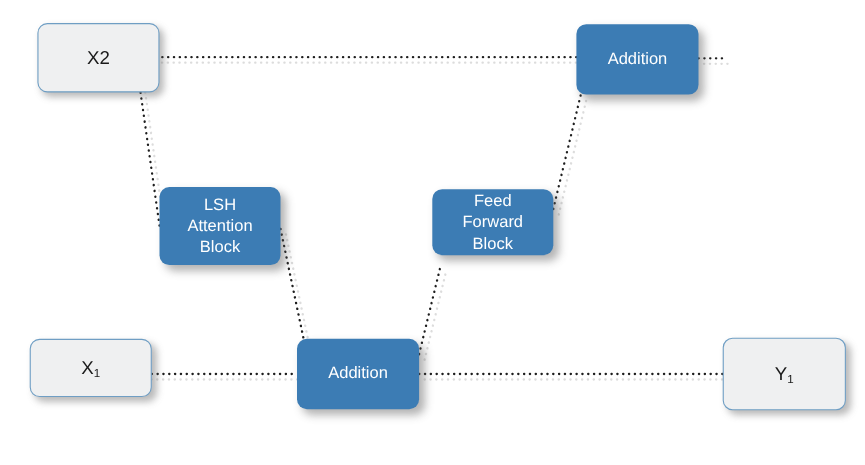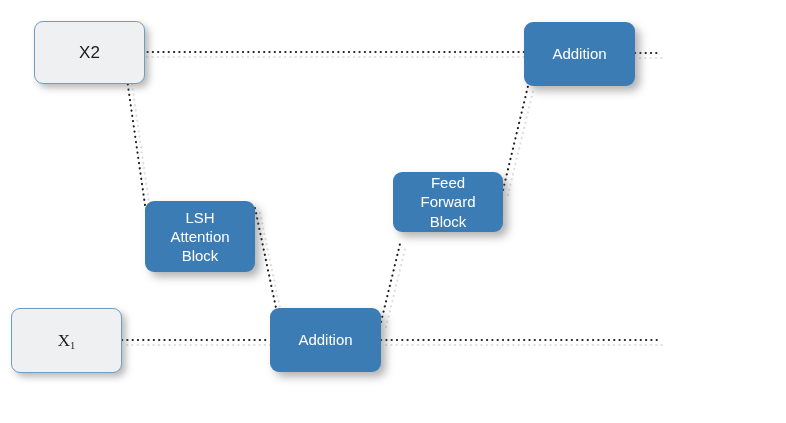--- a/index.html
+++ b/index.html
@@ -103,34 +103,37 @@
 
   <div class="node node-io" style="left:10px; top:21px; width:111px; height:63px;margin-left:24px;">
     <span class="node-label">X2</span>
   </div>
 
   <div class="node node-proc" style="left:524px; top:22px; width:111px; height:64px;">
     <span class="node-label">Addition</span>
   </div>
 
 
-  <div class="node node-proc" style="left:145px; top:170px; width:110px; height:71px;margin-top:31px;">
+  <div class="node node-proc" style="left:145px; top:170px; width:110px; height:71px;">
     <span class="node-label">LSH
 Attention
 Block</span>
   </div>
 
   <div class="node node-proc" style="left:393px; top:172px; width:110px; height:60px;">
     <span class="node-label">Feed
 Forward
 Block</span>
   </div>
 
-  <div class="node node-io" style="left:11px; top:308px; width:111px; height:65px;font-family:Liberation Serif, serif;">
+  <div class="node node-io" style="left:27px; top:308px; width:111px; height:53px;">
     <span class="node-label"><span>X</span><span class="sub">1</span></span>
   </div>
 
   <div class="node node-proc" style="left:270px; top:308px; width:111px; height:64px;">
     <span class="node-label">Addition</span>
   </div>
 
+  <div class="node node-io" style="left:657px; top:307px; width:112px; height:66px;">
+    <span class="node-label"><span>Y</span><span class="sub">1</span></span>
+  </div>
 
 </div>
 
 </body></html>

